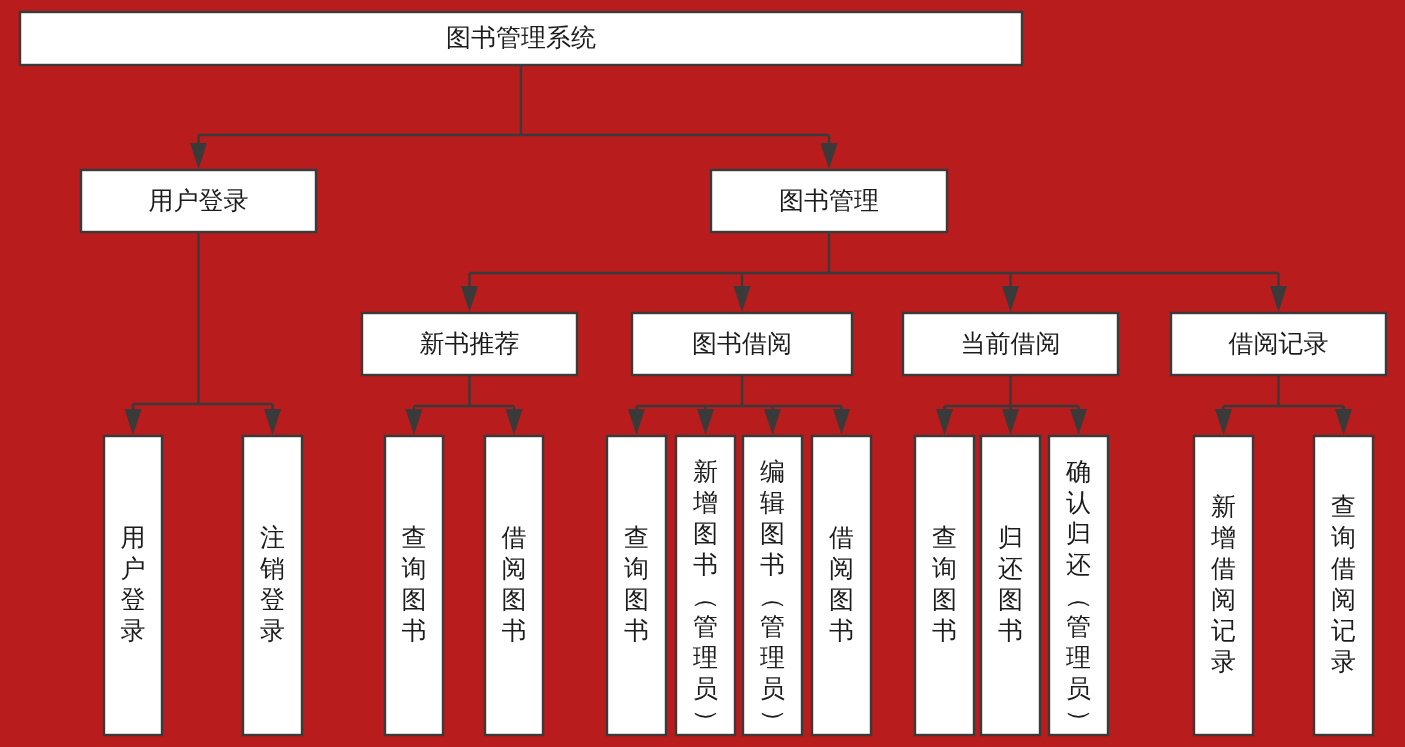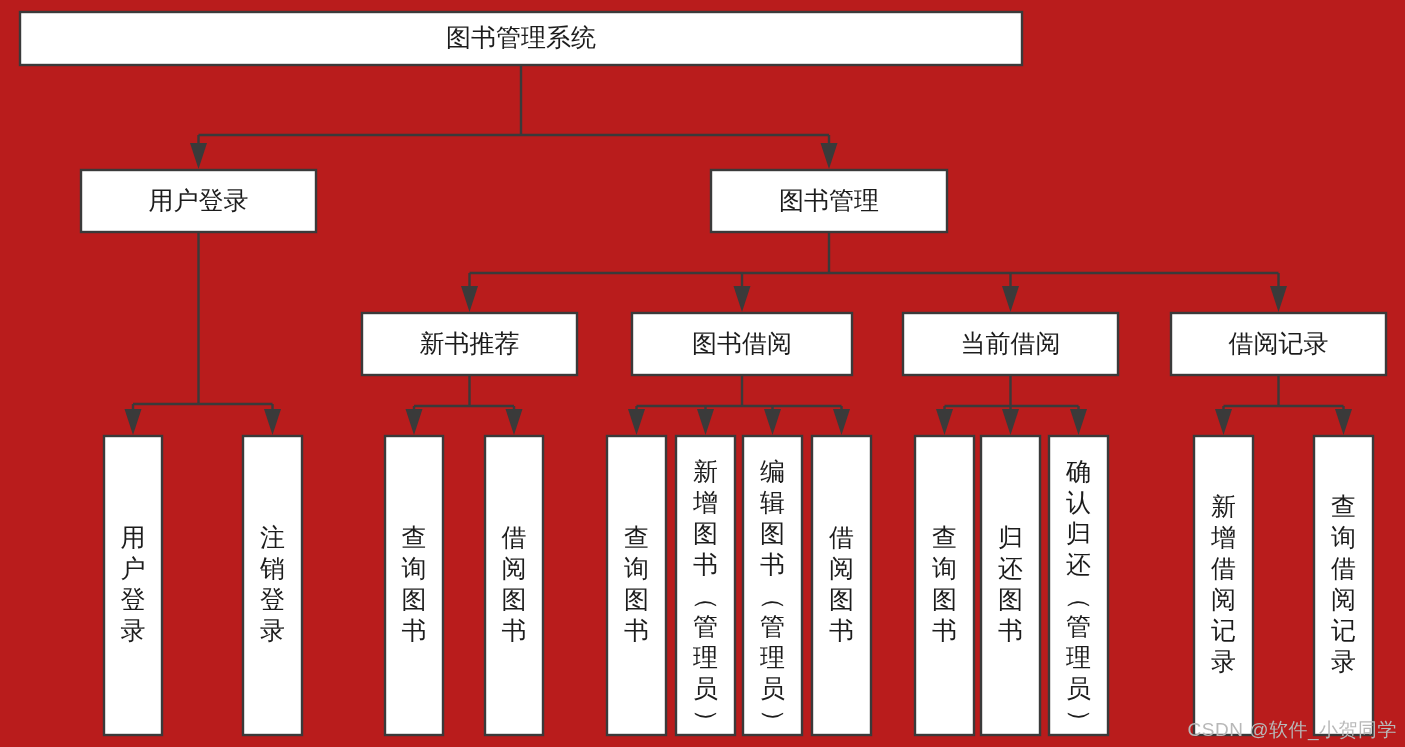--- a/index.html
+++ b/index.html
@@ -274,15 +274,14 @@
           <text x="1343.5" y="508" class="node-label vertical-char">查</text>
           <text x="1343.5" y="539" class="node-label vertical-char">询</text>
           <text x="1343.5" y="570" class="node-label vertical-char">借</text>
           <text x="1343.5" y="601" class="node-label vertical-char">阅</text>
           <text x="1343.5" y="632" class="node-label vertical-char">记</text>
           <text x="1343.5" y="663" class="node-label vertical-char">录</text>
         </g>
       </g>
   </svg>
 
-  <div class="watermark-text">CSDN @软件_小贺同学</div>
 
 </div>
 
 </body></html>

